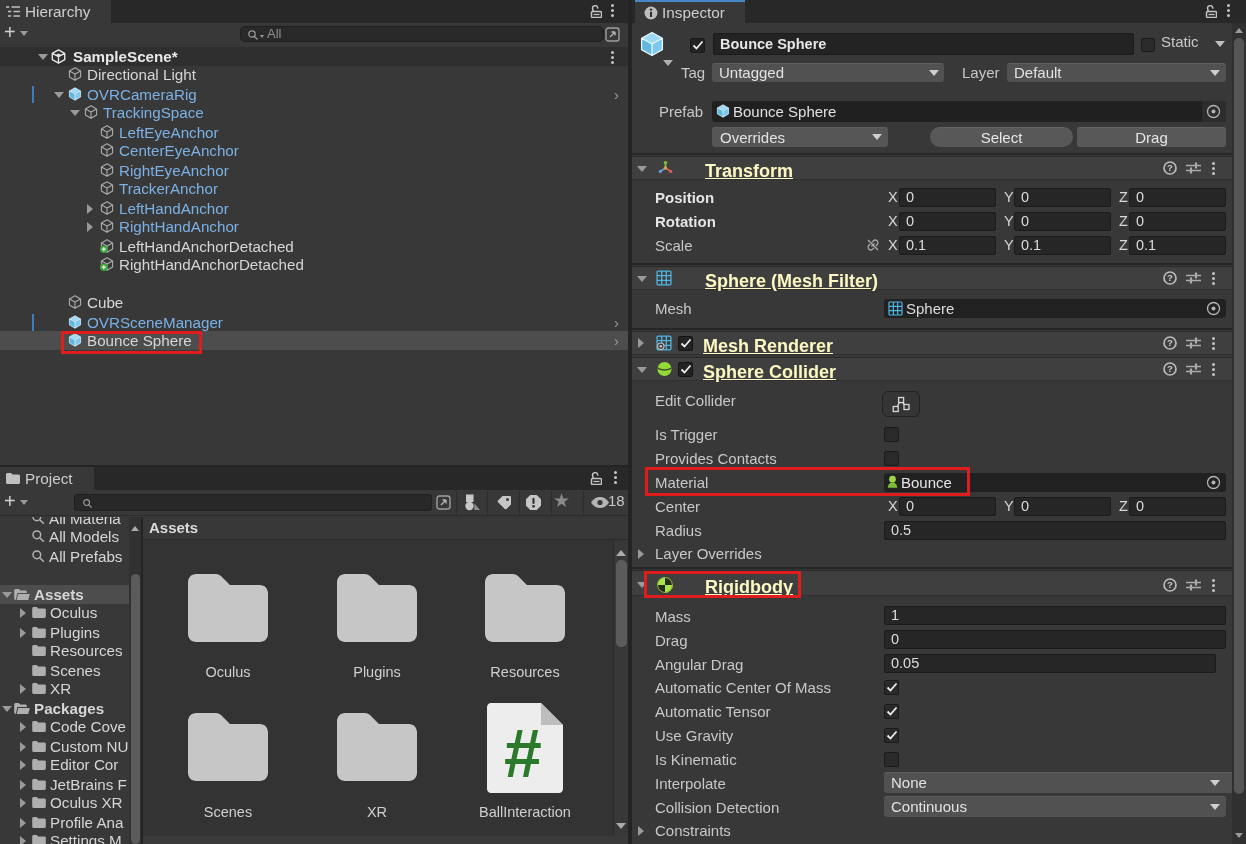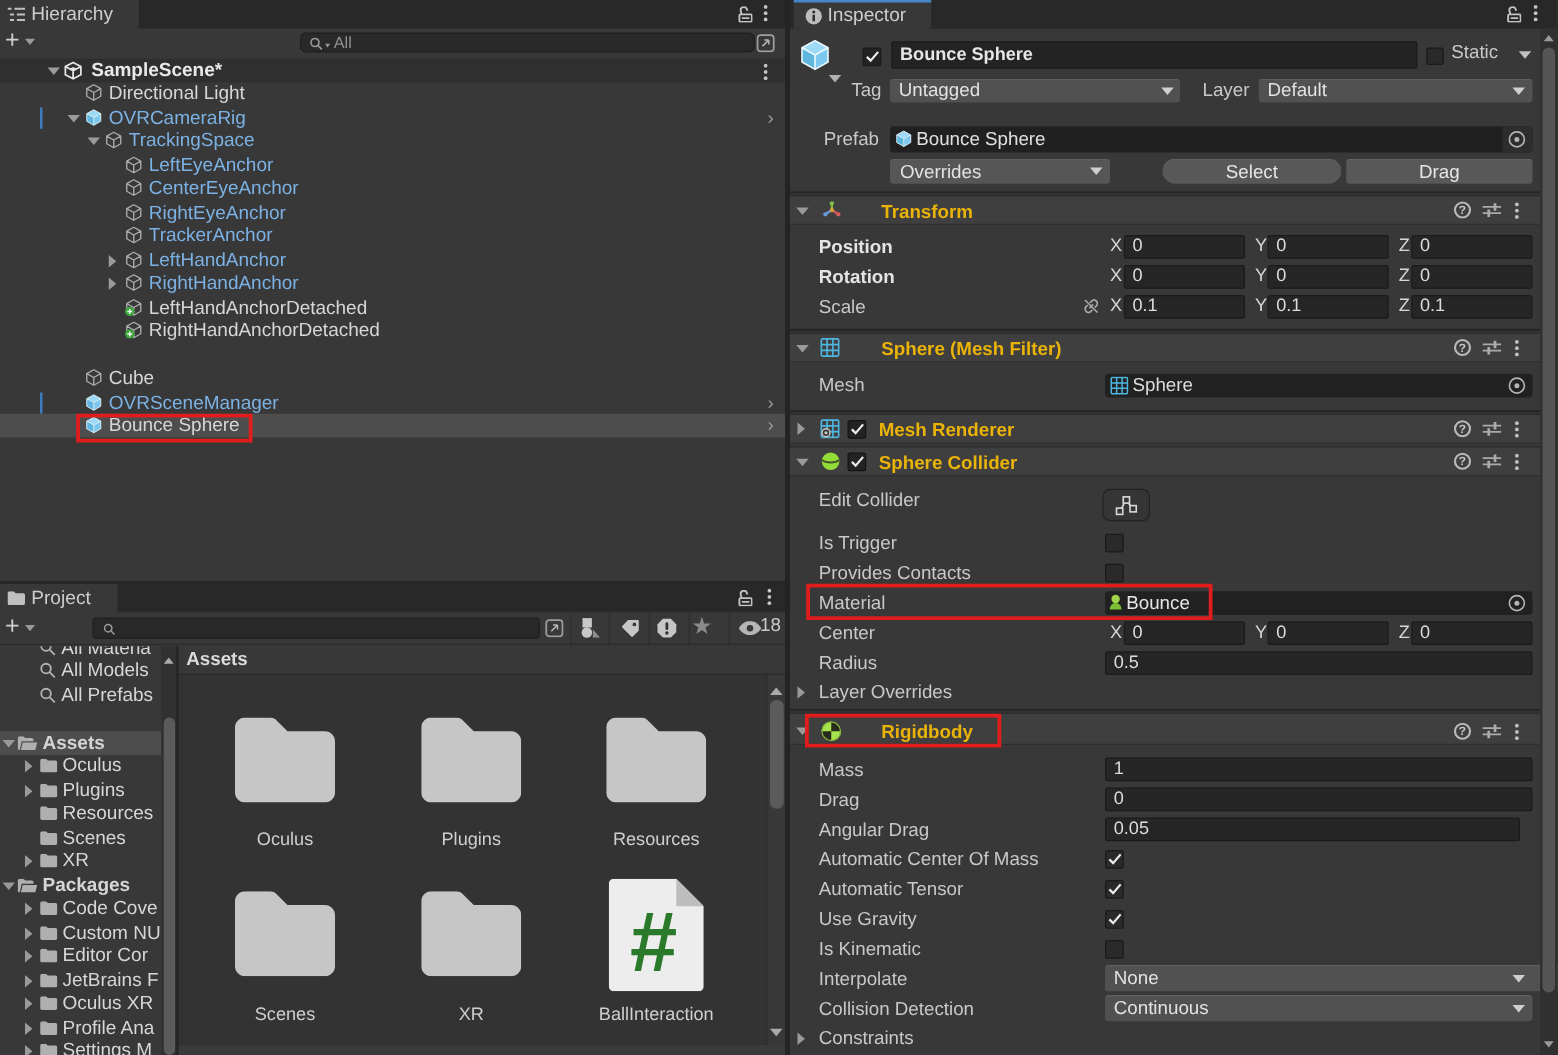--- a/index.html
+++ b/index.html
@@ -15,21 +15,21 @@
 .blue{color:#7CB1E4;}
 .bold{font-weight:bold;}
 .srch{position:absolute;background:#292929;border:1px solid #1F1F1F;border-radius:5px;}
 .dd{position:absolute;background:#515151;border-radius:3px;color:#E2E2E2;font-size:15px;border-top:1px solid #5F5F5F;}
 .btn{position:absolute;background:#585858;border-radius:3px;color:#E6E6E6;font-size:15px;text-align:center;border-top:1px solid #646464;}
 .fld{position:absolute;background:#262626;border:1px solid #1b1b1b;border-radius:2px;color:#DCDCDC;font-size:14.5px;padding-left:6px;white-space:nowrap;overflow:hidden;}
 .ofld{position:absolute;background:#222222;border-radius:3px;color:#E2E2E2;font-size:15px;white-space:nowrap;}
 .chk{position:absolute;width:15px;height:15px;background:#2A2A2A;border:1px solid #1a1a1a;border-radius:2px;}
 .lbl{position:absolute;color:#C8C8C8;font-size:15px;white-space:nowrap;}
 .hdr{position:absolute;left:0;background:#3F3F3F;border-top:1px solid #2A2A2A;border-bottom:1px solid #2F2F2F;}
-.htitle{position:absolute;color:#eab308;font-weight:bold;font-size:15px;}
+.htitle{position:absolute;color:#fef9c3;font-weight:bold;font-size:18px;text-decoration:underline;}
 .tri-d{width:0;height:0;border-left:5px solid transparent;border-right:5px solid transparent;border-top:6px solid #9a9a9a;position:absolute;}
 .dots{position:absolute;width:3px;}
 .dots i{display:block;width:3px;height:3px;border-radius:50%;background:#C4C4C4;margin-bottom:2px;}
 .redbox{position:absolute;border:3px solid #E11C1C;z-index:50;}
 .xyz{position:absolute;color:#D8D8D8;font-size:14.5px;}
 .chev{position:absolute;color:#A8A8A8;font-size:14px;}
 .sb-thumb{position:absolute;background:#5B5B5B;border-radius:5px;}
 </style>
 </head>
 <body>

